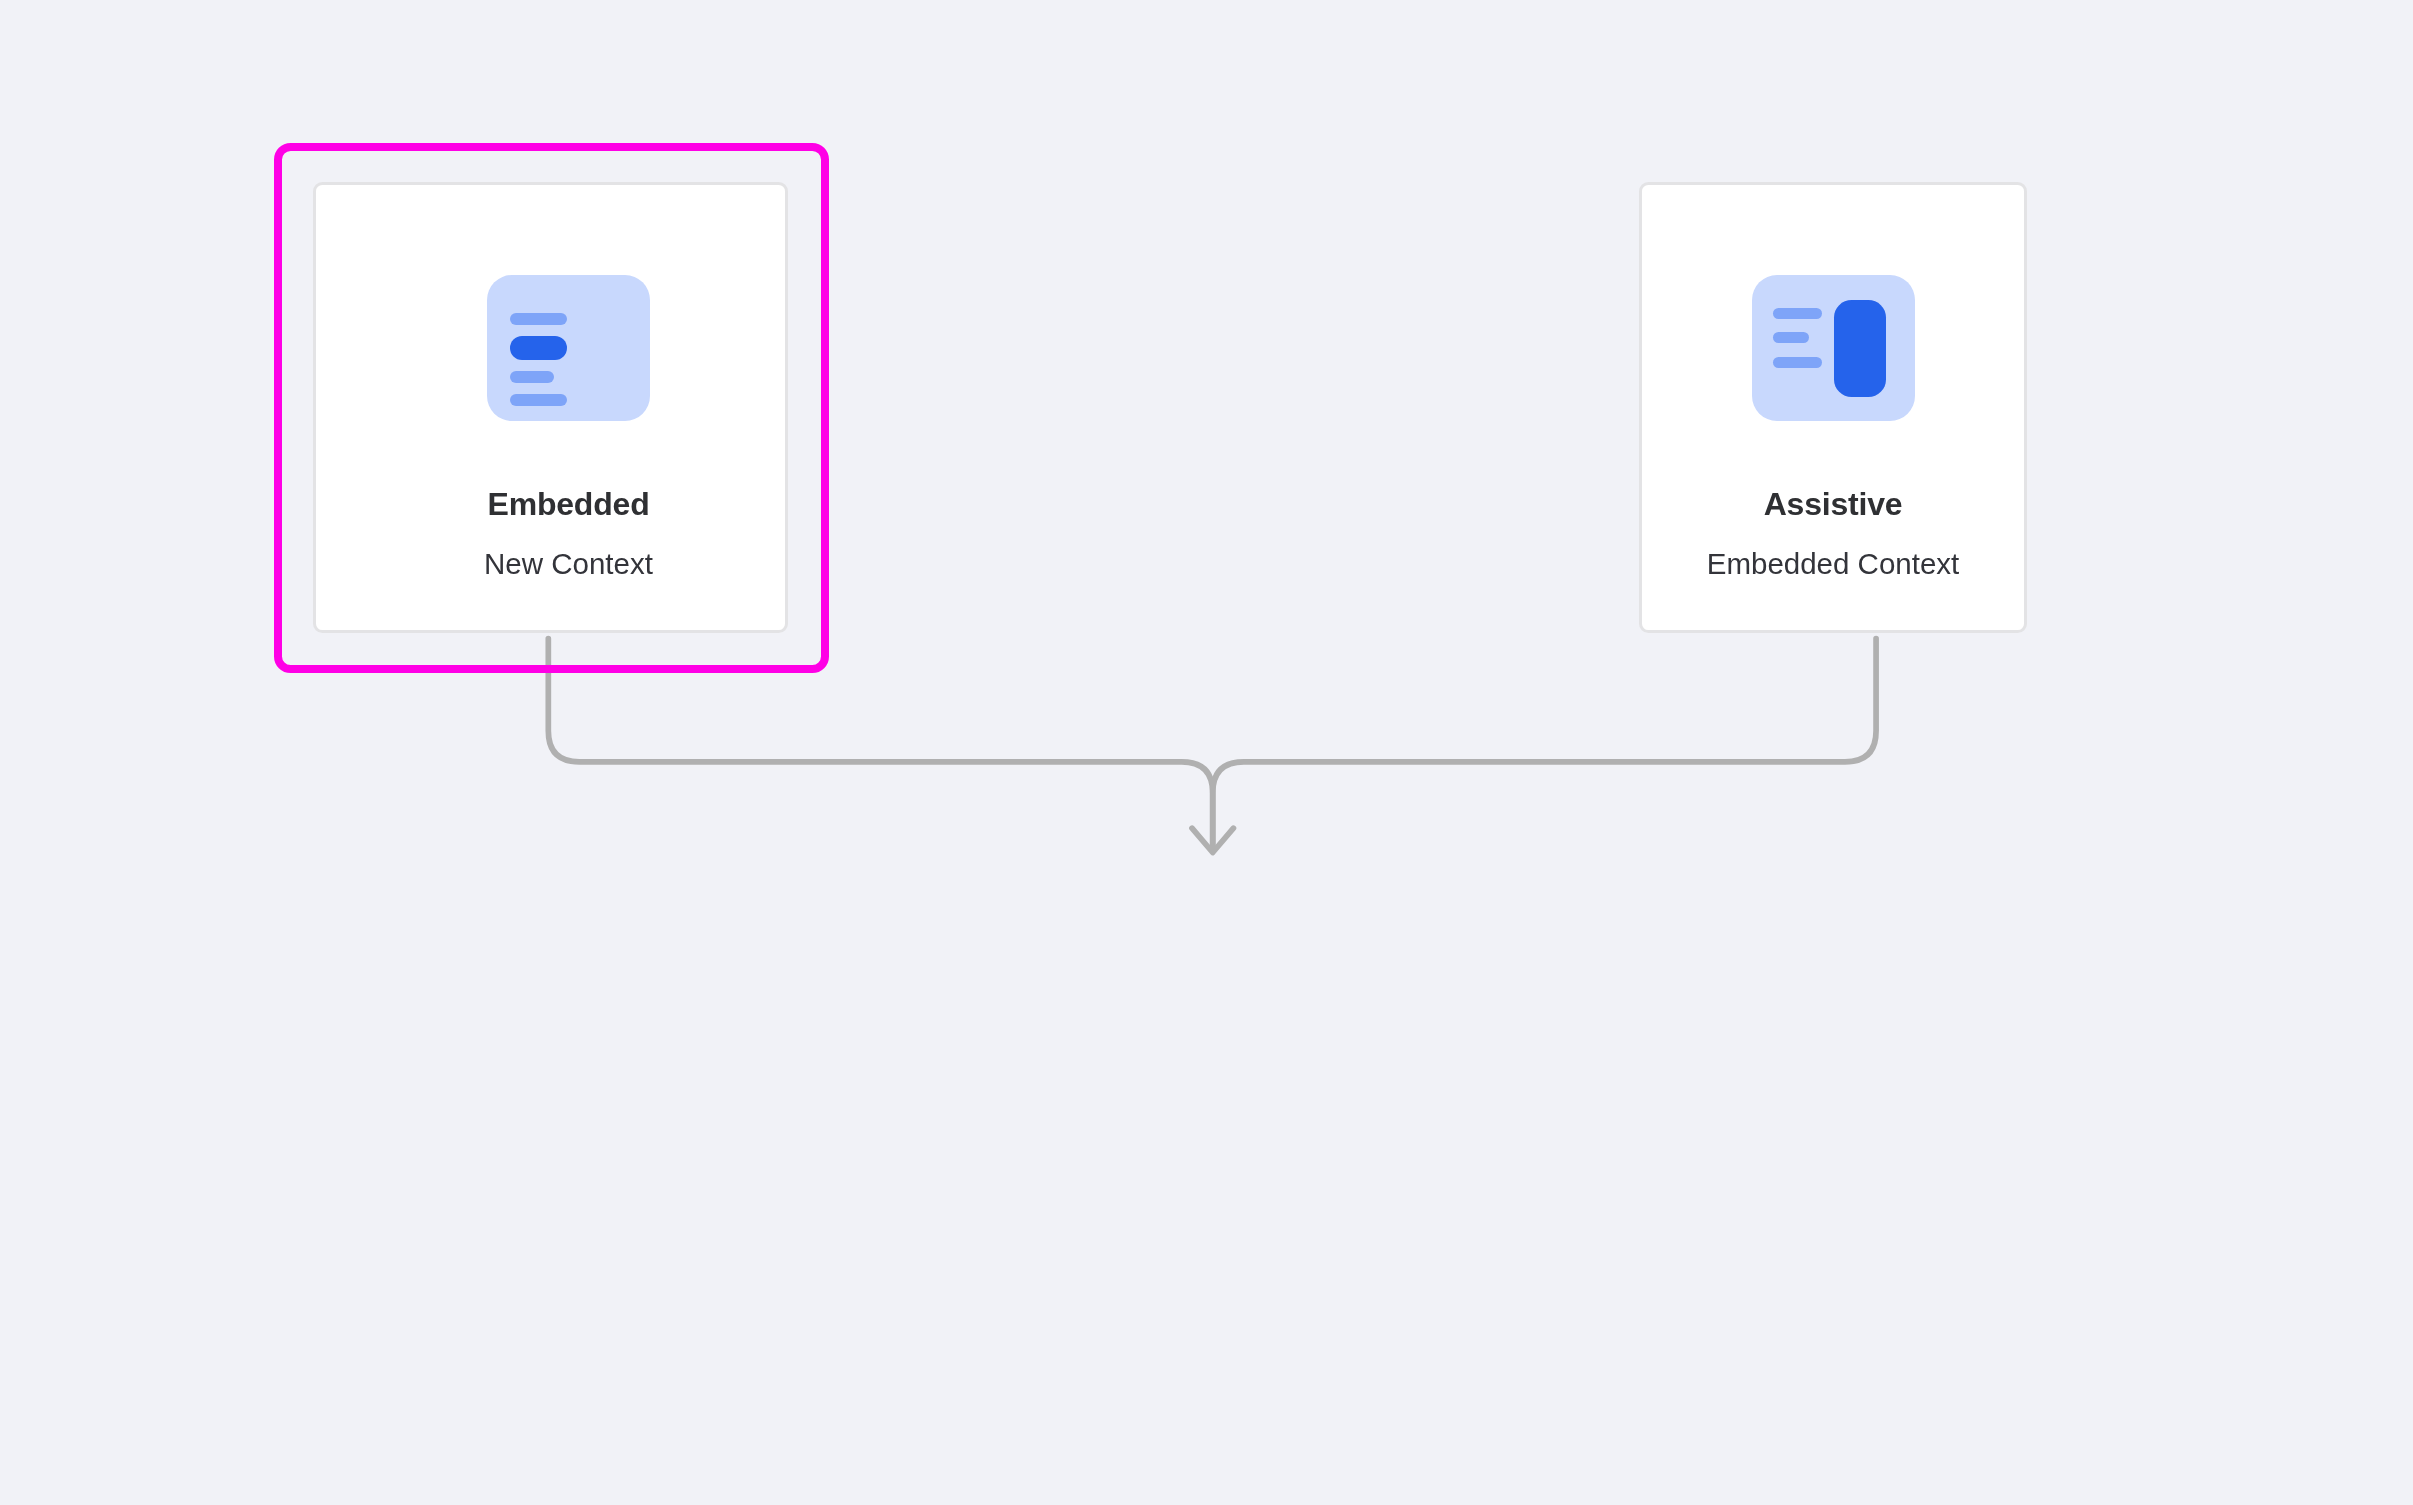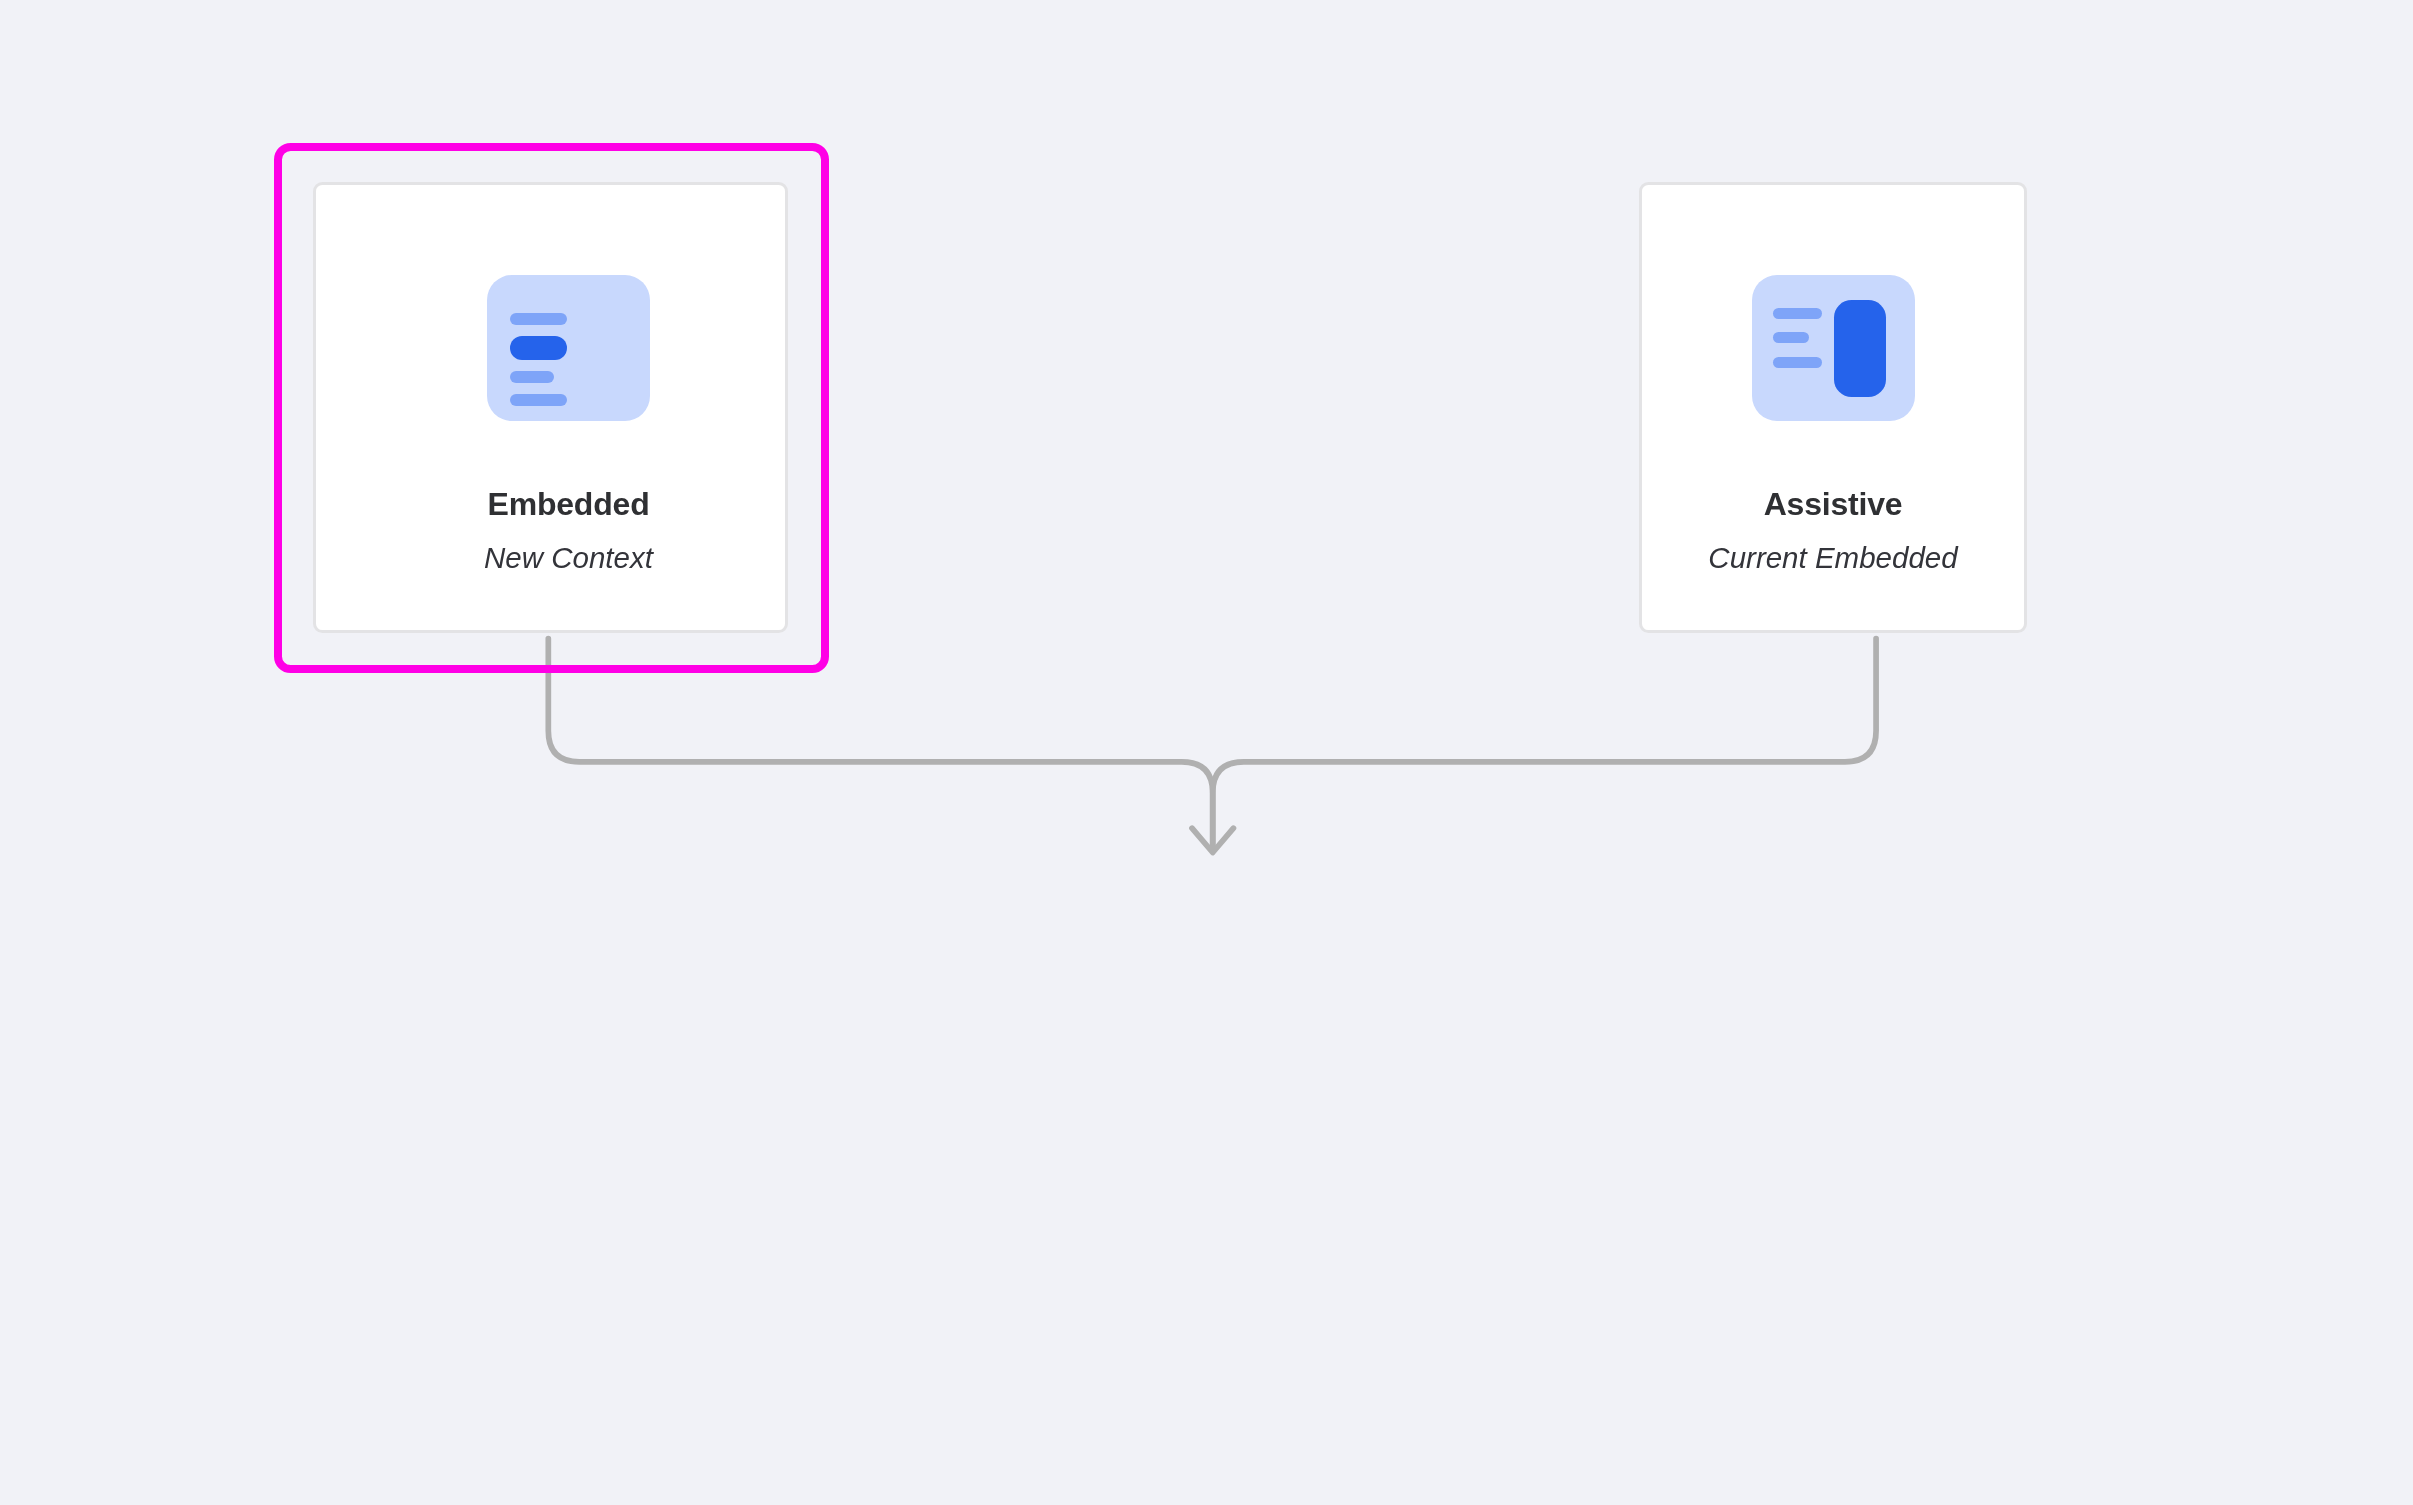--- a/index.html
+++ b/index.html
@@ -136,26 +136,25 @@
   .node-title {
     margin-top: 67px;
     font-size: 32px;
     font-weight: bold;
     color: #2f3033;
     letter-spacing: -0.2px;
     line-height: 1;
   }
 
   .node-subtitle {
-    margin-top: 23px;
+    margin-top: 29px;
     font-size: 29.5px;
     font-weight: normal;
     color: #33343a;
     line-height: 1;
-    font-style: italic;
   }
 </style>
 </head>
 <body>
 
 <div id="diagram-root">
 
   <svg id="connector-layer" viewBox="0 0 4656 2904" width="2413" height="1505">
 
     <path d="M 1058 1232
@@ -189,18 +188,18 @@
   </div>
 
   <div class="node-card card-assistive">
     <div class="icon-frame icon-assistive">
       <span class="bar bar-1"></span>
       <span class="bar bar-2"></span>
       <span class="bar bar-3"></span>
       <span class="panel"></span>
     </div>
     <div class="node-title">Assistive</div>
-    <div class="node-subtitle">Current Embedded</div>
+    <div class="node-subtitle">Embedded Context</div>
   </div>
 
 
 </div>
 
 
 </body></html>

